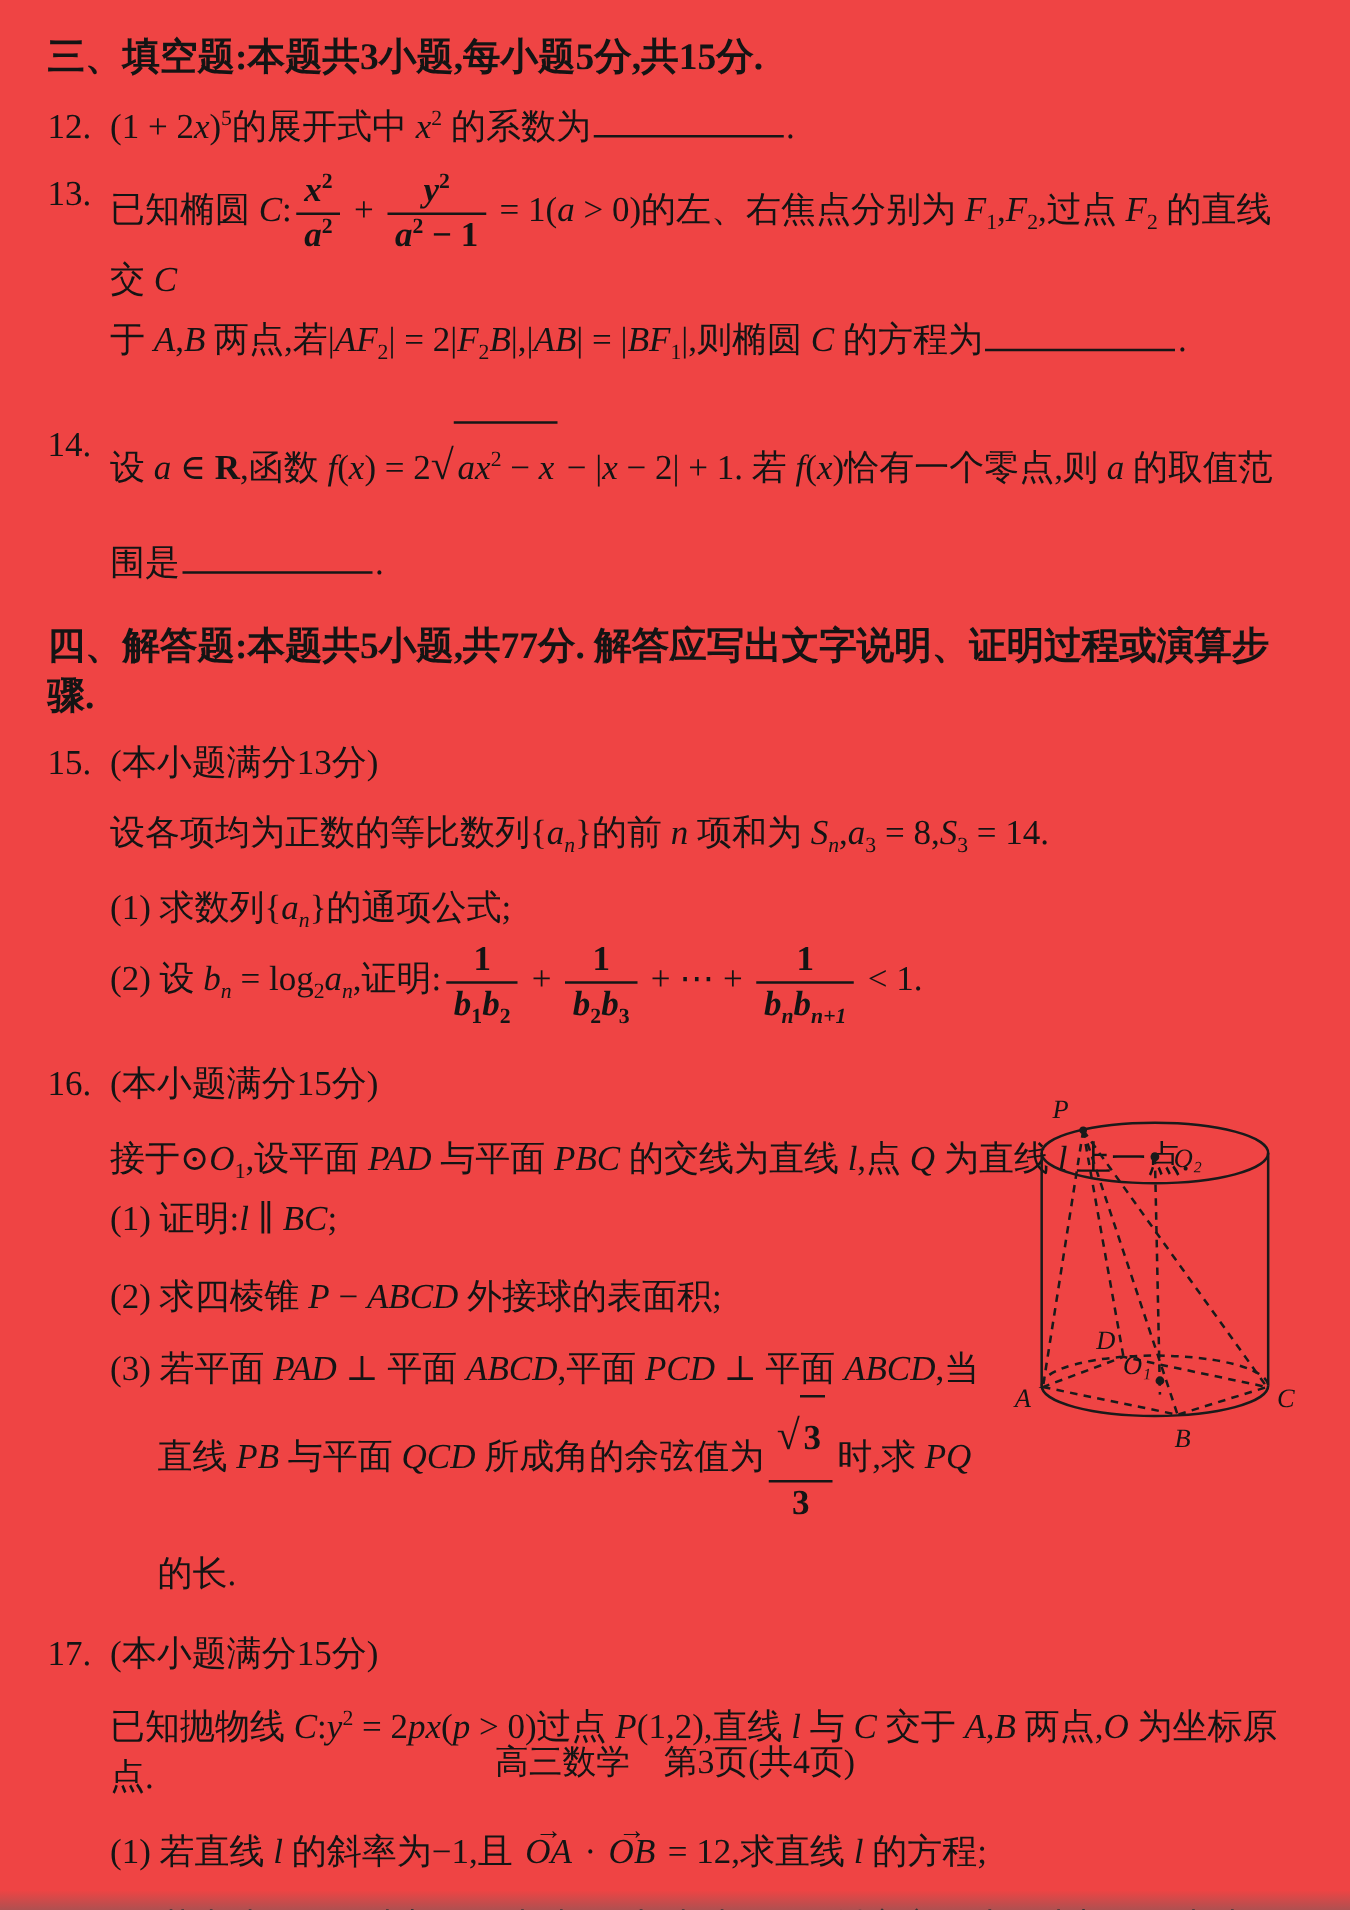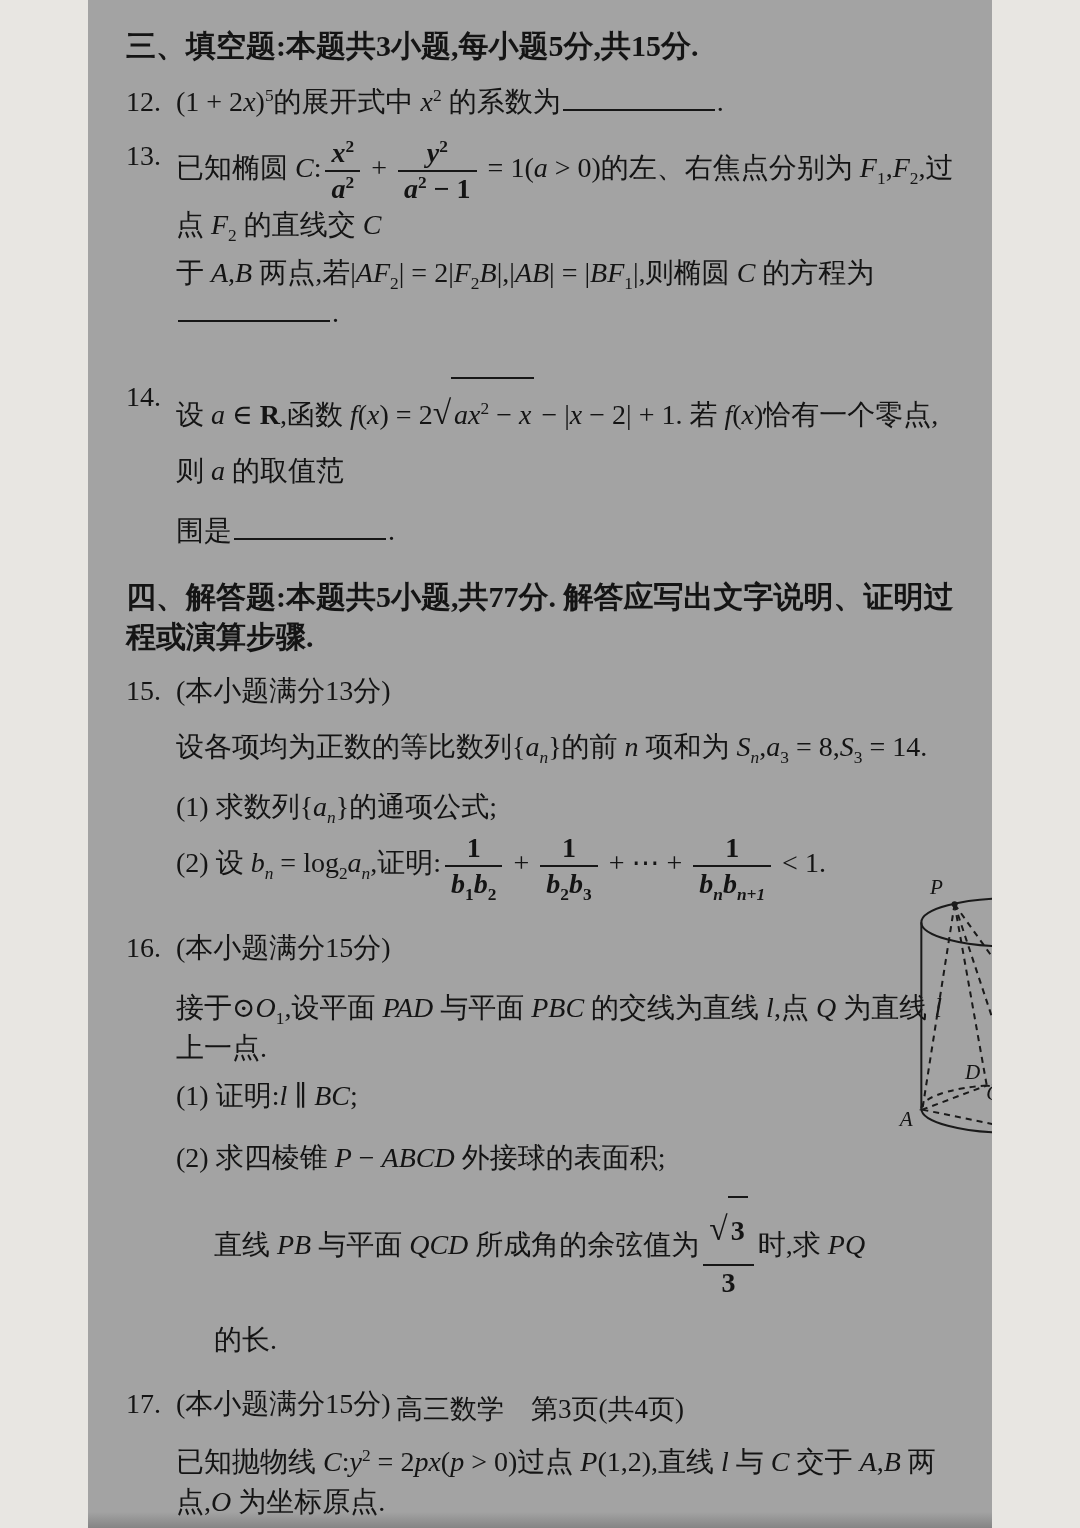--- a/index.html
+++ b/index.html
@@ -1,20 +1,20 @@
 <!DOCTYPE html>
 <html><head>
 <meta charset="utf-8">
 <style>
   html,body{margin:0;padding:0;background:#e8e6e2;}
   .page{
     position:relative;
-    width:904px;height:1528px;
+    width:1080px;height:1528px;
     margin:0 auto;
-    background:#a3a3a3;
+    background:#ef4444;
     box-sizing:border-box;
     padding:26px 38px 0 38px;
     font-family:"Liberation Serif","DejaVu Serif",serif;
     color:#141414;
     font-size:28px;
     overflow:hidden;
   }
   .page::after{
     content:"";position:absolute;left:0;right:0;bottom:0;height:16px;
     background:linear-gradient(to bottom, rgba(110,110,110,0), rgba(95,95,95,0.45));
@@ -91,20 +91,23 @@
   </div>
   <div class="ln" style="margin-bottom:8px">
     <span><span>接于⊙</span><span class="i">O</span><span class="sub">1</span><span>,设平面 </span><span class="i">PAD</span><span> 与平面 </span><span class="i">PBC</span><span> 的交线为直线 </span><span class="i">l</span><span>,点 </span><span class="i">Q</span><span> 为直线 </span><span class="i">l</span><span> 上一点.</span></span>
   </div>
   <div class="ln" style="margin-bottom:22px">
     <span><span>(1) 证明:</span><span class="i">l</span><span> ∥ </span><span class="i">BC</span><span>;</span></span>
   </div>
   <div class="ln" style="margin-bottom:18px">
     <span><span>(2) 求四棱锥 </span><span class="i">P</span><span> − </span><span class="i">ABCD</span><span> 外接球的表面积;</span></span>
   </div>
+  <div class="ln" style="margin-bottom:0">
+    <span><span>(3) 若平面 </span><span class="i">PAD</span><span> ⊥ 平面 </span><span class="i">ABCD</span><span>,平面 </span><span class="i">PCD</span><span> ⊥ 平面 </span><span class="i">ABCD</span><span>,当</span></span>
+  </div>
   <div class="ln ind2" style="margin-bottom:20px">
     <span><span>直线 </span><span class="i">PB</span><span> 与平面 </span><span class="i">QCD</span><span> 所成角的余弦值为</span><span class="frac"><span class="num"><span class="sqrt"><span class="rad">√</span><span class="sqb"><span>3</span></span></span></span><span class="den"><span>3</span></span></span><span>时,求 </span><span class="i">PQ</span></span>
   </div>
   <div class="ln ind2" style="margin-bottom:24px">
     <span><span>的长.</span></span>
   </div>
 
   <div class="ln" style="margin-bottom:18px">
     <span class="qnum">17.</span>
     <span><span>(本小题满分15分)</span></span>

